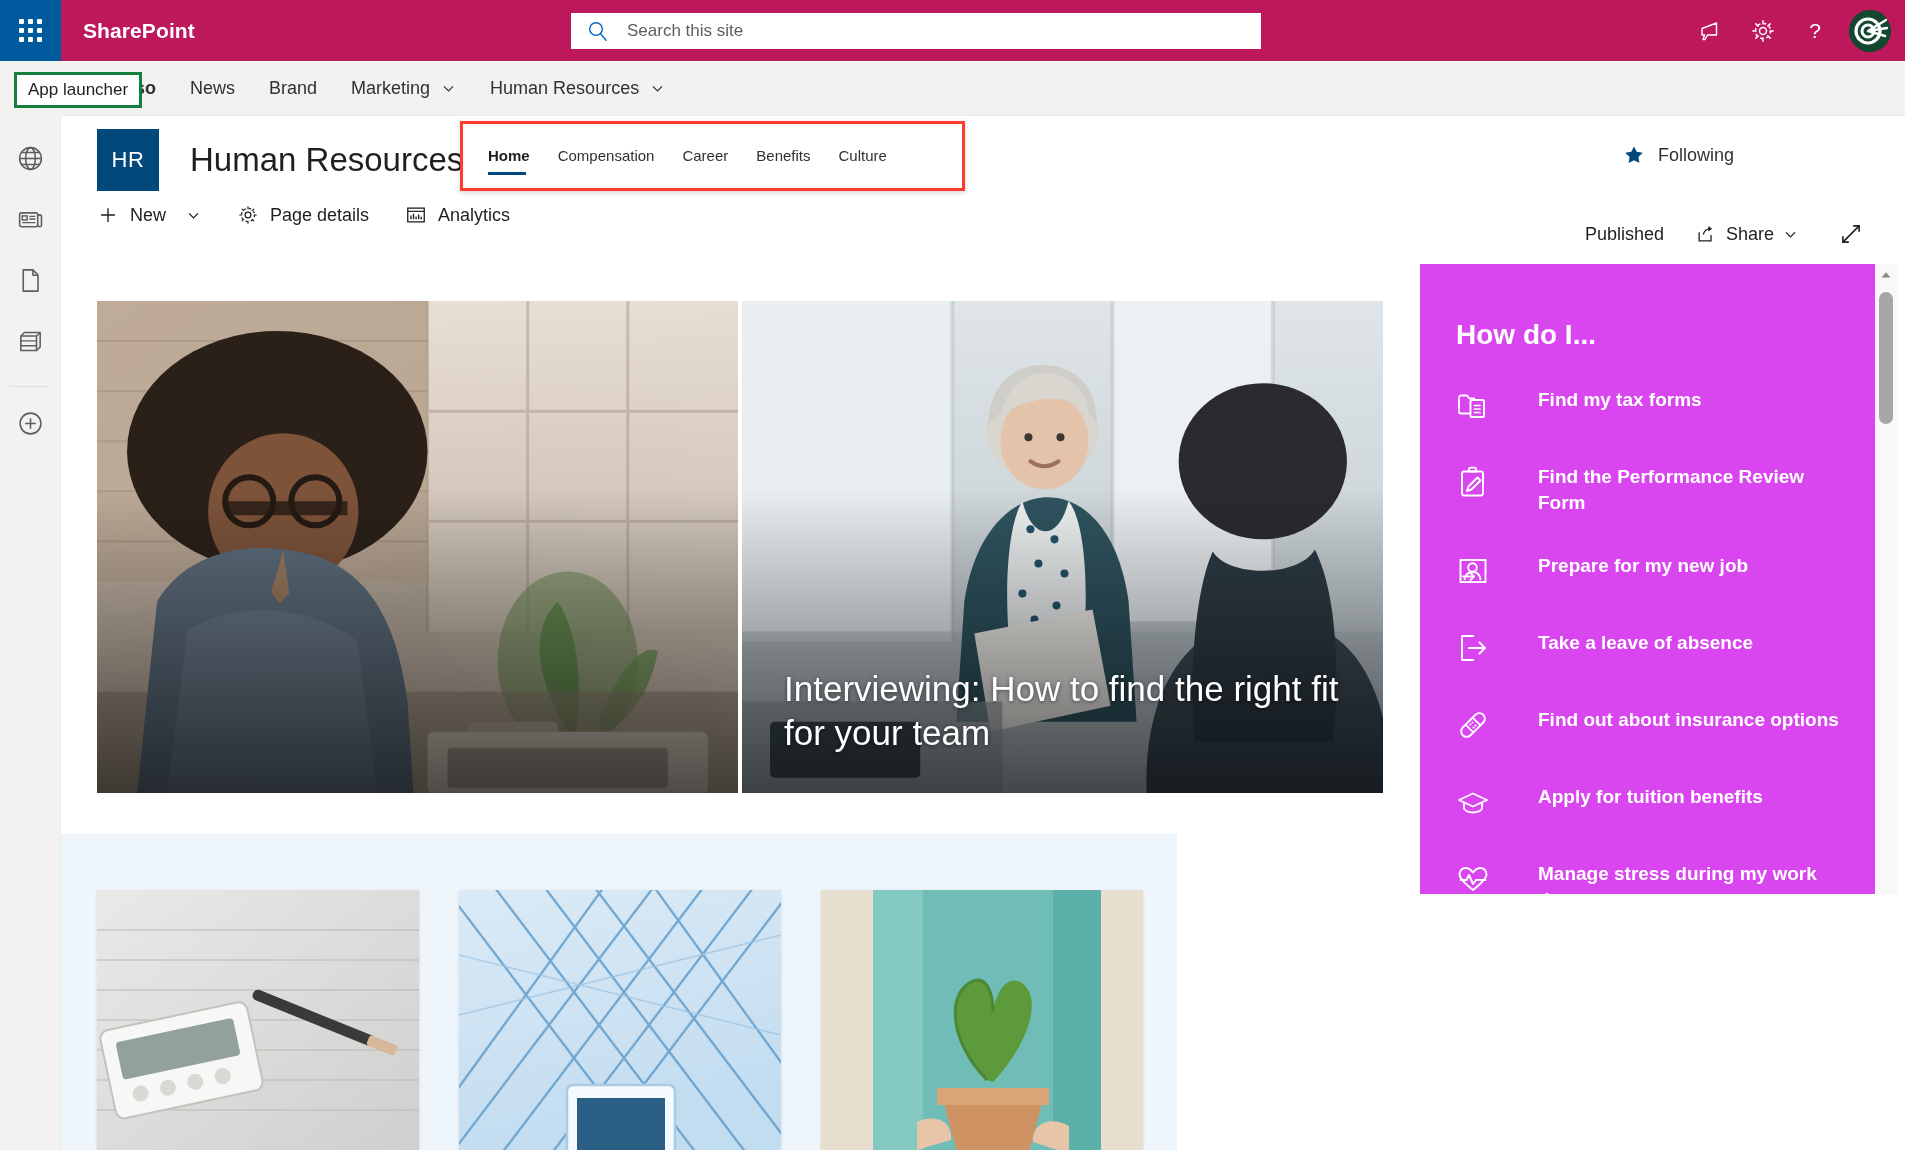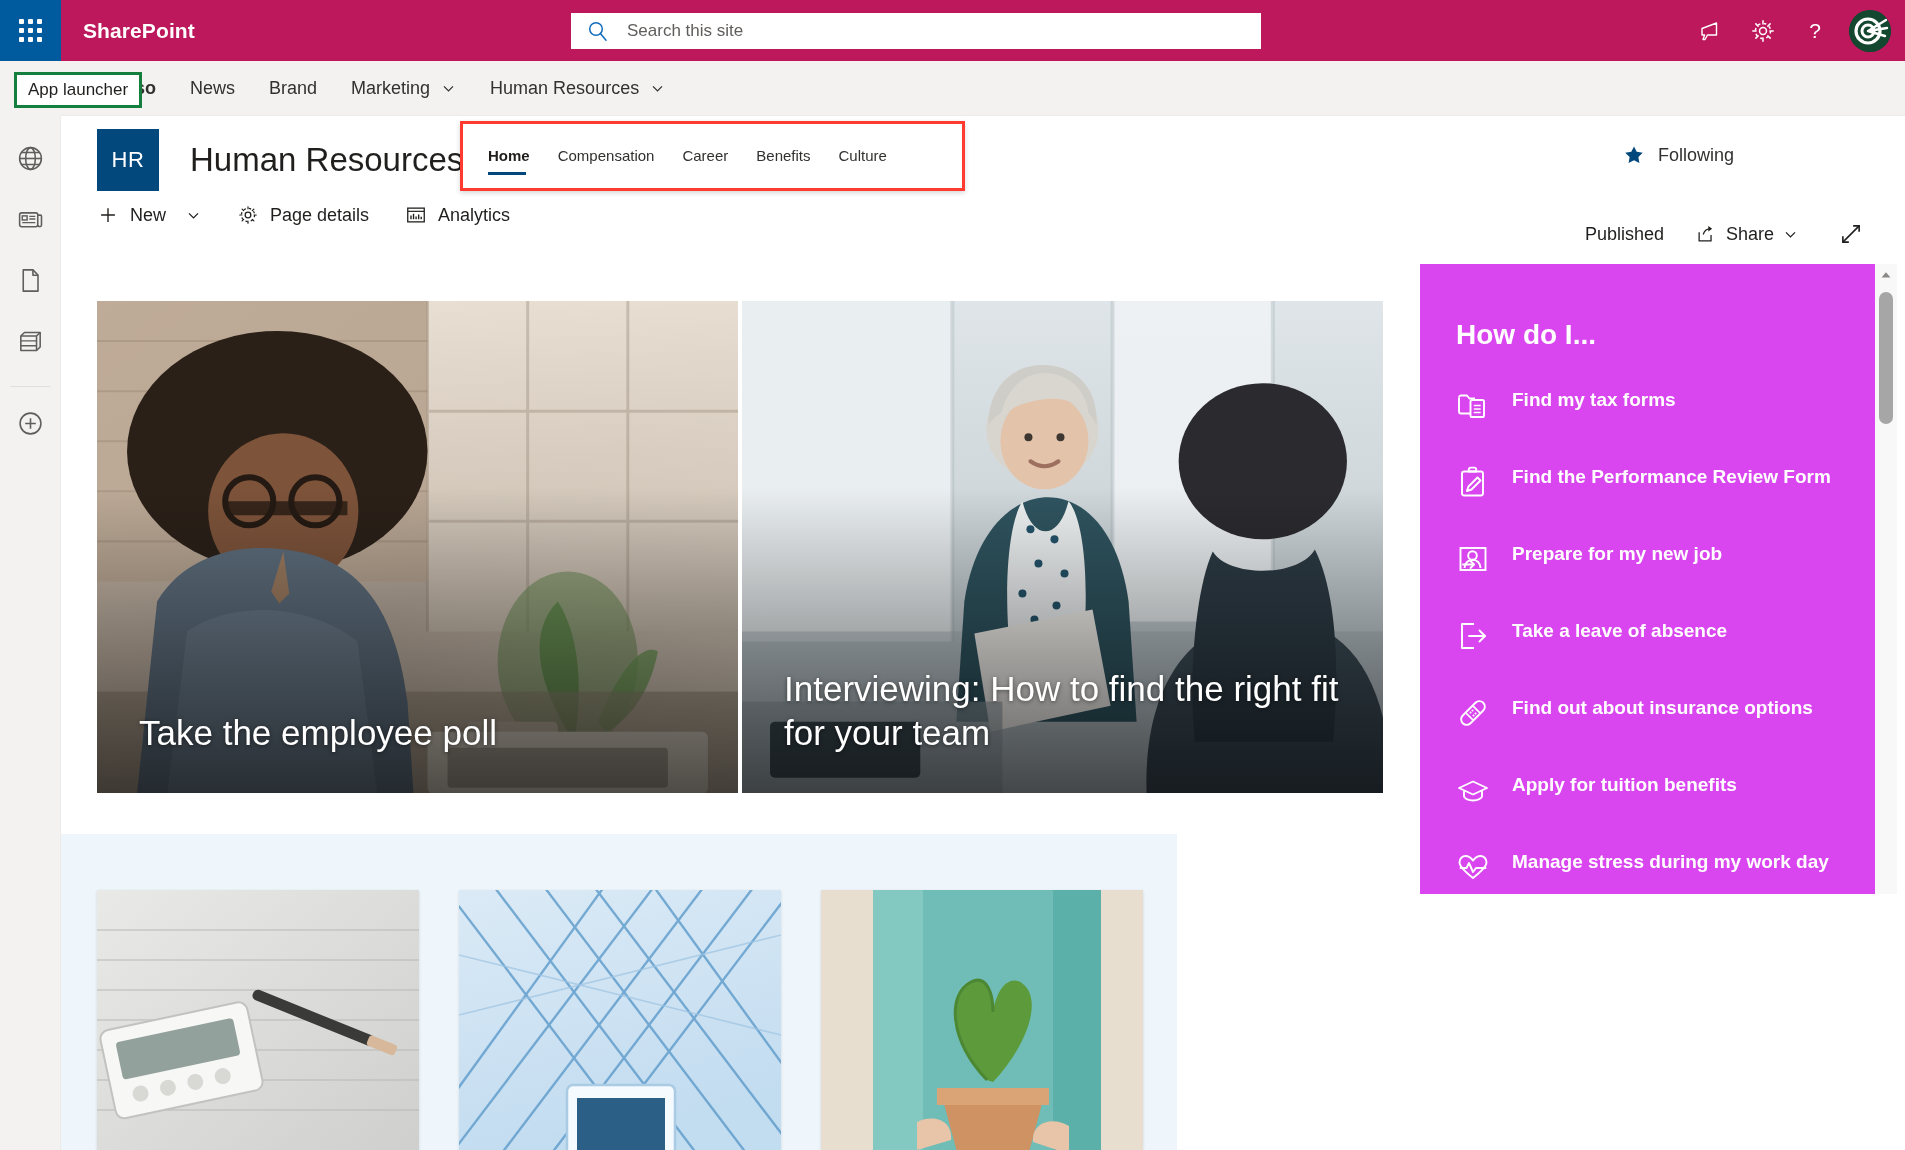--- a/index.html
+++ b/index.html
@@ -238,21 +238,21 @@
   }
   .panel-list { margin-top: 36px; }
   .panel-item {
     display: flex; align-items: flex-start; gap: 22px;
     padding: 0 36px 0 36px;
     margin-bottom: 38px;
     cursor: pointer;
   }
   .panel-item .pi-icon { flex: 0 0 34px; padding-top: 1px; }
   .panel-item .pi-label {
-    color: #fff; font-size: 19px; font-weight: 600; line-height: 1.35;
+    color: #fff; font-size: 19px; font-weight: 600; line-height: 1.35; margin-left: 26px;
   }
 
   .vscroll {
     position: absolute; right: 0; top: 0;
     width: 22px; height: 886px;
     background: #f8f8f8;
   }
   .vscroll .arrow {
     position: absolute; left: 0; top: 0; width: 22px; height: 22px;
     display: flex; align-items: center; justify-content: center;
@@ -584,21 +584,20 @@
         <path d="M130 200 h120 v14 h-120z" fill="#241a13" opacity=".8"></path>
         <circle cx="152" cy="200" r="24" fill="none" stroke="#241a13" stroke-width="6"></circle>
         <circle cx="218" cy="200" r="24" fill="none" stroke="#241a13" stroke-width="6"></circle>
         <path d="M60 300 C90 250 150 240 200 250 C270 262 300 320 310 400 L316 492 H40 Z" fill="#5d6d7c"></path>
         <path d="M90 330 C130 300 210 300 260 340 L280 492 H70 Z" fill="#6b7b8b" opacity=".85"></path>
         <path d="M186 250 l6 42 l-10 10 l-8 -12z" fill="#9c7b60"></path>
         <rect x="330" y="430" width="280" height="62" rx="6" fill="#cfc7ba"></rect>
         <rect x="350" y="446" width="220" height="40" rx="4" fill="#9f988c"></rect>
       </svg>
       <div class="scrim"></div>
-      <div class="hero-title">Take the employee poll</div>
     </div>
 
     <div class="hero-card">
       <svg class="photo" viewBox="0 0 640 492" preserveAspectRatio="xMidYMid slice">
         <defs>
           <linearGradient id="hbg2" x1="0" y1="0" x2="0" y2="1">
             <stop offset="0" stop-color="#dfe5e8"></stop>
               <stop offset="1" stop-color="#b8c3c8"></stop>
           </linearGradient>
         </defs>

